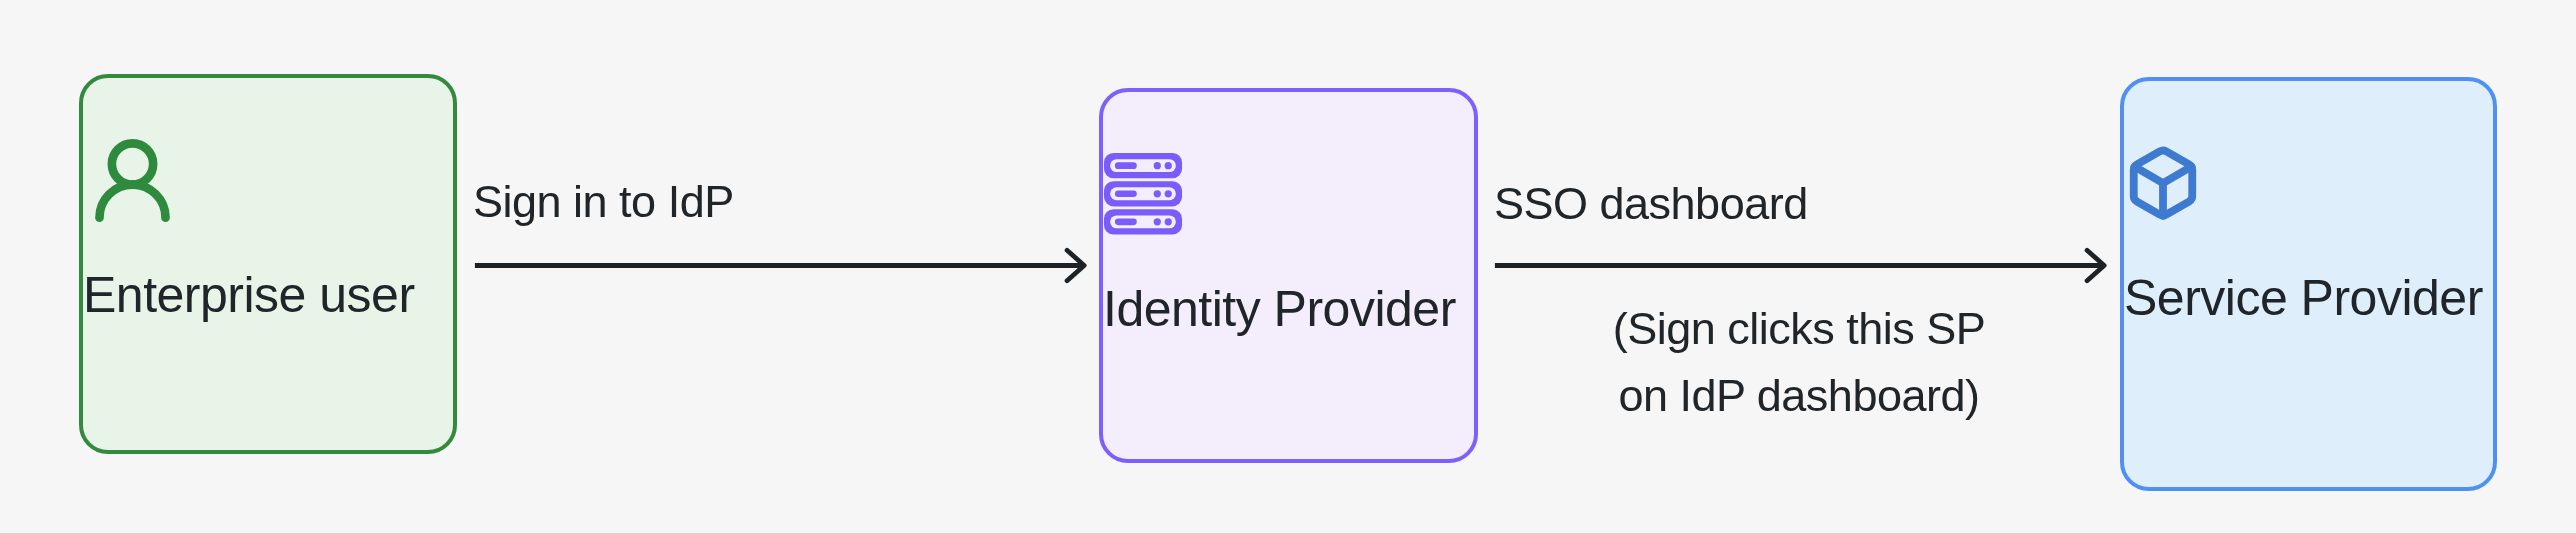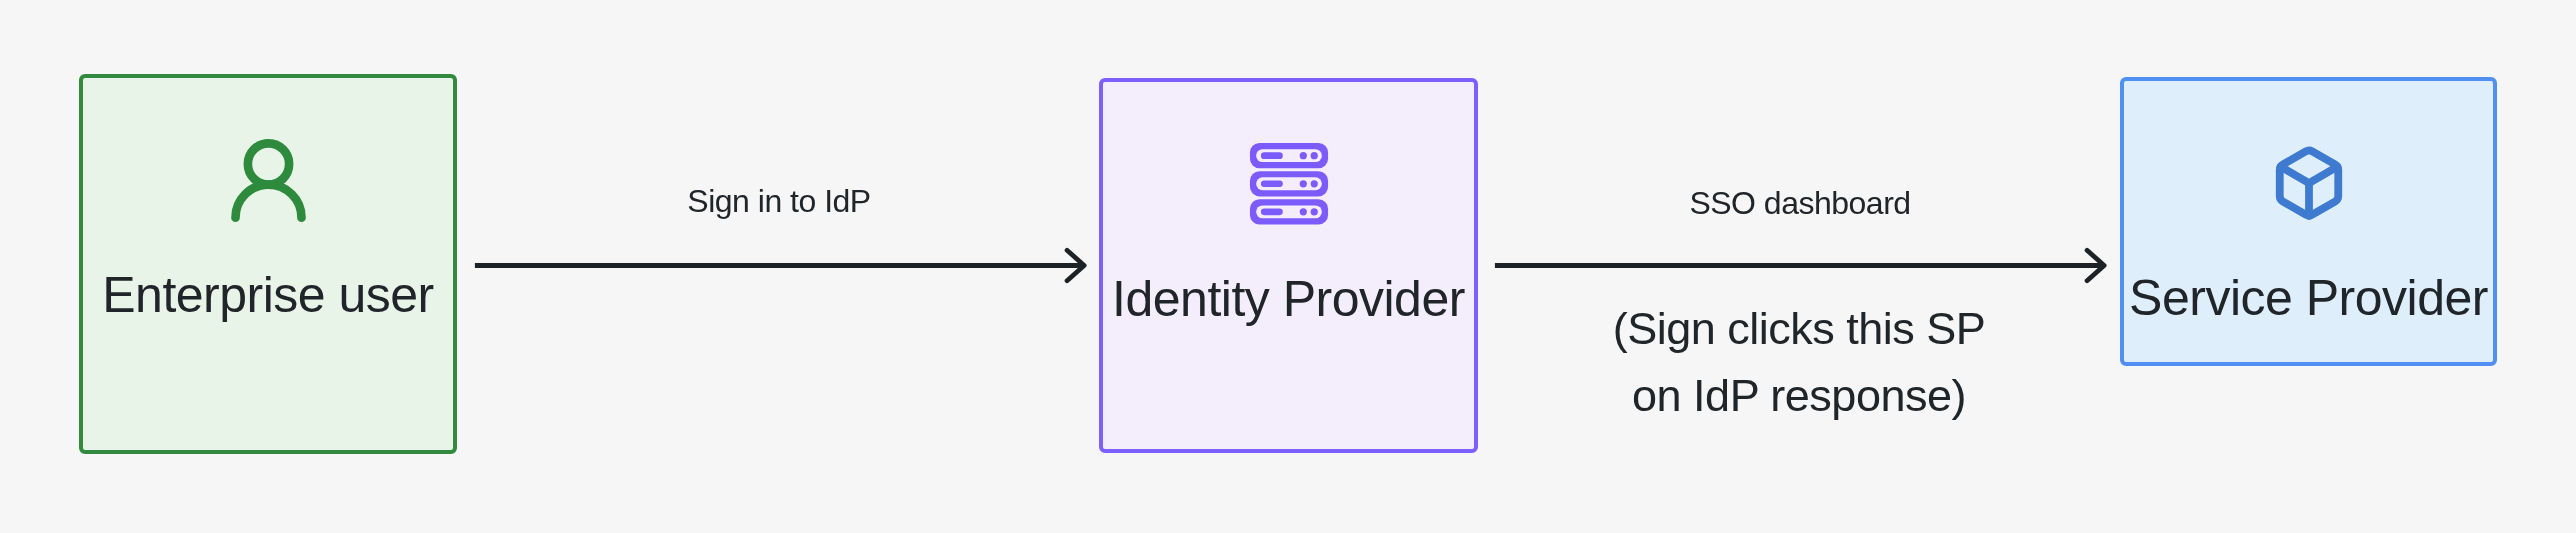--- a/index.html
+++ b/index.html
@@ -11,24 +11,24 @@
   .canvas{
     position:relative;
     width:2576px;height:533px;
     background:var(--bg,#f5f6f5);
   }
   .node{
     position:absolute;
     box-sizing:border-box;
     border:4.8px solid var(--node-border,#333);
     background:var(--node-fill,#fff);
-    border-radius:6px;
+    border-radius:29px;
     display:flex;
     flex-direction:column;
-    align-items:center;
+    align-items:flex-start;
   }
   .node-icon{
     height:143px;
     margin-top:30.5px;
     display:flex;
     align-items:center;
     justify-content:center;
     color:var(--icon-color,#333);
   }
   .node-label{
@@ -36,44 +36,44 @@
     max-width:362px;
     font-size:50px;
     line-height:68px;
     font-weight:500;
     letter-spacing:-0.5px;
     color:var(--label-color,#20252a);
     text-align:center;
   }
   .edge-label{
     position:absolute;
-    font-size:32px;
+    font-size:45px;
     line-height:53px;
     font-weight:500;
     letter-spacing:-0.5px;
     color:var(--label-color,#20252a);
-    text-align:center;
+    text-align:left;
   }
   .edge-sublabel{
     position:absolute;
     font-size:45px;
     line-height:67px;
     font-weight:500;
     letter-spacing:-0.5px;
     color:var(--label-color,#20252a);
     text-align:center;
   }
   .edge-arrow{
     position:absolute;
     color:var(--arrow-color,#1d2226);
   }
   
   #node-0{left:79px;top:74px;width:378px;height:380px;}
-  #node-1{left:1099px;top:78px;width:379px;height:375px;}
-  #node-2{left:2120px;top:77px;width:377px;height:289px;}
+  #node-1{left:1099px;top:88px;width:379px;height:375px;}
+  #node-2{left:2120px;top:77px;width:377px;height:414px;}
 </style>
 </head>
 <body>
 
 <div class="canvas" style="--bg: #f5f6f5; --arrow-color: #1d2226; --label-color: #20252a;">
 
   <div class="node" id="node-0" style="--node-border: #338a3e; --node-fill: #e9f4e9; --icon-color: #2e8b3d;">
     <div class="node-icon">
       <svg width="99" height="99" viewBox="0 0 24 24" fill="none" stroke="currentColor" stroke-width="2.1" stroke-linecap="round">
         <circle cx="12" cy="8" r="5"></circle>
@@ -117,21 +117,21 @@
     </div>
     <div class="node-label">Identity Provider</div>
   </div>
 
   <div class="edge-label" style="left:1494px;top:177px;width:612px;">SSO dashboard</div>
   <svg class="edge-arrow" style="left:1493px;top:235px;" width="615" height="61" viewBox="0 0 646 64">
     <line x1="2" y1="32" x2="640" y2="32" stroke="currentColor" stroke-width="5"></line>
     <polyline points="624,16 642,32 624,48" fill="none" stroke="currentColor" stroke-width="5" stroke-linecap="round" stroke-linejoin="round"></polyline>
   </svg>
   <div class="edge-sublabel" style="left:1513px;top:295px;width:572px;">(Sign clicks this SP</div>
-  <div class="edge-sublabel" style="left:1513px;top:362px;width:572px;">on IdP response)</div>
+  <div class="edge-sublabel" style="left:1513px;top:362px;width:572px;">on IdP dashboard)</div>
 
   <div class="node" id="node-2" style="--node-border: #4f90f2; --node-fill: #dfeefb; --icon-color: #3e7bd0;">
     <div class="node-icon">
       <svg width="78" height="78" viewBox="0 0 24 24" fill="none" stroke="currentColor" stroke-width="2.4" stroke-linecap="round" stroke-linejoin="round">
         <path d="M21 16V8a2 2 0 0 0-1-1.73l-7-4a2 2 0 0 0-2 0l-7 4A2 2 0 0 0 3 8v8a2 2 0 0 0 1 1.73l7 4a2 2 0 0 0 2 0l7-4A2 2 0 0 0 21 16z"></path>
         <polyline points="3.27 6.96 12 12.01 20.73 6.96"></polyline>
         <line x1="12" y1="22.08" x2="12" y2="12"></line>
       </svg>
     </div>
     <div class="node-label">Service Provider</div>

